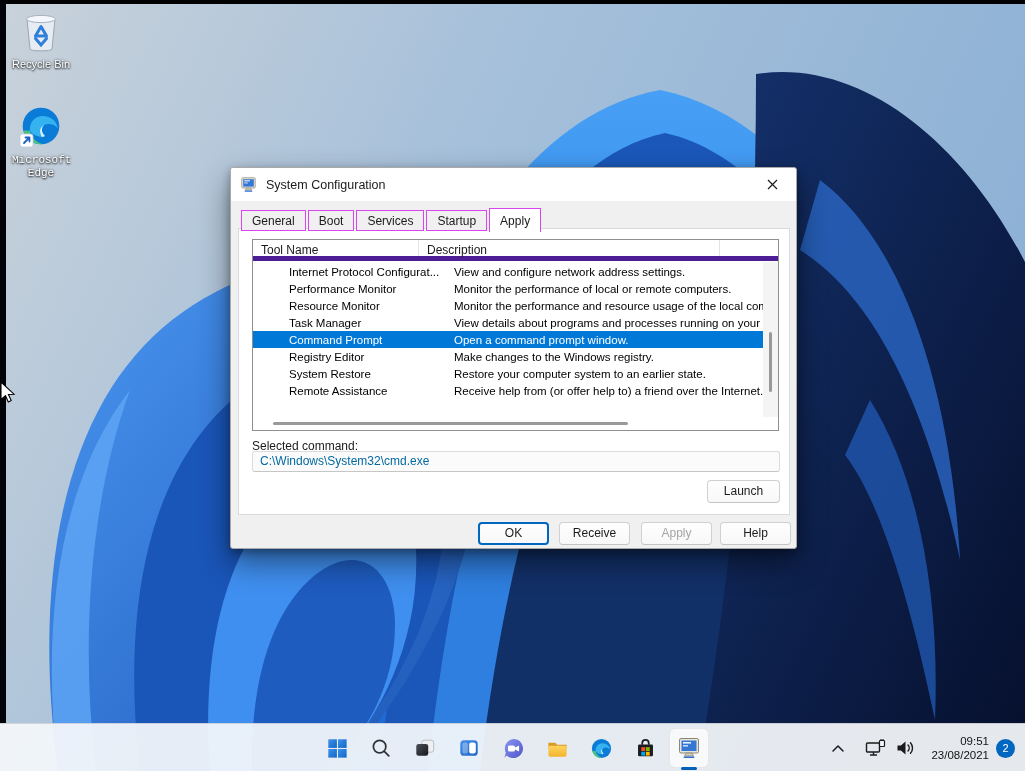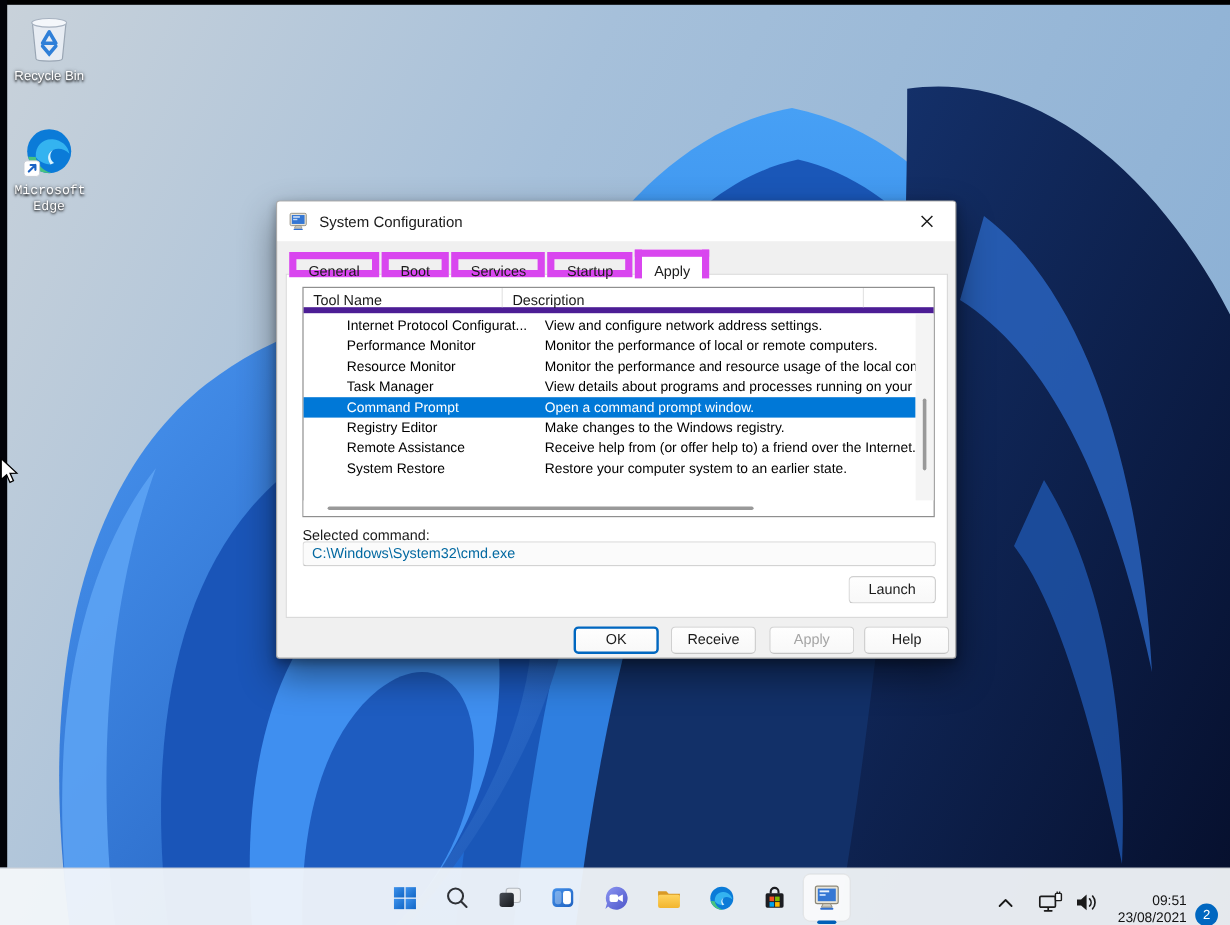--- a/index.html
+++ b/index.html
@@ -24,21 +24,21 @@
     background:#f0f0f0;border:1px solid #a9a9a9;border-radius:3px;
     box-shadow:0 14px 30px rgba(0,0,0,.45),0 3px 8px rgba(0,0,0,.3);overflow:hidden;}
   .titlebar{height:33px;background:#fff;display:flex;align-items:center;padding:0 9px;}
   .titlebar .app-ic{width:17px;height:17px;margin-right:9px;}
   .titlebar .ttext{font-size:12.5px;color:#1b1b1b;}
   .close-btn{margin-left:auto;width:30px;height:26px;display:flex;align-items:center;
     justify-content:center;border-radius:4px;}
 
   .tabstrip{position:absolute;left:10px;top:40px;display:flex;align-items:flex-end;z-index:3;}
   .tab{height:21px;padding:3px 10px 0;font-size:12px;color:#1a1a1a;background:#f0f0f0;
-    border:6px solid #d946ef;margin-right:2px;white-space:nowrap;text-align:right;}
+    border:1px solid #d946ef;margin-right:2px;white-space:nowrap;text-align:right;}
   .tab.active{height:24px;padding-top:5px;background:#fff;border-bottom:none;margin-bottom:-1px;z-index:4;}
 
   .tabpage{position:absolute;left:7px;top:60px;width:552px;height:287px;
     background:#fff;border:1px solid #dadada;}
 
   .listview{position:absolute;left:13px;top:10px;width:527px;height:192px;
     background:#fff;border:1px solid #8f8f8f;}
   .lv-header{display:flex;height:21px;border-bottom:5px solid #4c1d95;font-size:12px;color:#1a1a1a;}
   .lv-header .hc{padding:3px 0 0 8px;border-right:1px solid #e4e4e4;}
   .hc.name{width:166px;}
@@ -70,21 +70,21 @@
 
   
   .taskbar{position:absolute;left:0;bottom:0;width:1025px;height:48px;
     background:rgba(243,246,250,.94);border-top:1px solid rgba(110,120,135,.25);}
   .tb-center{position:absolute;left:317px;top:4px;display:flex;gap:4px;}
   .tb-btn{position:relative;width:40px;height:40px;border-radius:6px;display:flex;
     align-items:center;justify-content:center;}
   .tb-btn.active{background:rgba(255,255,255,.7);border:1px solid rgba(0,0,0,.08);}
   .tb-btn.active .pill{position:absolute;left:50%;transform:translateX(-50%);bottom:-3px;
     width:16px;height:3px;border-radius:2px;background:#005fb8;}
-  .tb-tray{position:absolute;right:6px;top:0;height:48px;display:flex;align-items:flex-end;}
+  .tb-tray{position:absolute;right:6px;top:0;height:48px;display:flex;align-items:center;}
   .tray-btn{height:40px;display:flex;align-items:center;justify-content:center;border-radius:5px;}
   .chev{width:26px;}
   .netvol{gap:9px;padding:0 6px;margin-left:8px;}
   .clock{margin-left:10px;text-align:right;font-size:11.5px;color:#121212;line-height:14px;}
   .badge{margin-left:7px;margin-right:4px;width:19px;height:19px;border-radius:50%;background:#0067c0;
     color:#fff;font-size:11px;display:flex;align-items:center;justify-content:center;}
 
   .cursor{position:absolute;left:-2px;top:380px;pointer-events:none;}
 </style>
 </head>
@@ -213,26 +213,26 @@
           </div>
           <div class="lv-row selected">
             <span class="c-name">Command Prompt</span>
             <span class="c-desc">Open a command prompt window.</span>
           </div>
           <div class="lv-row">
             <span class="c-name">Registry Editor</span>
             <span class="c-desc">Make changes to the Windows registry.</span>
           </div>
           <div class="lv-row">
+            <span class="c-name">System Restore</span>
+            <span class="c-desc">Restore your computer system to an earlier state.</span>
+          </div>
+          <div class="lv-row">
             <span class="c-name">Remote Assistance</span>
             <span class="c-desc">Receive help from (or offer help to) a friend over the Internet.</span>
-          </div>
-          <div class="lv-row">
-            <span class="c-name">System Restore</span>
-            <span class="c-desc">Restore your computer system to an earlier state.</span>
           </div>
         </div>
         <div class="v-scroll">
             <div class="v-thumb"></div>
           </div>
         <div class="h-scroll">
             <div class="h-thumb"></div>
           </div>
       </div>
 

